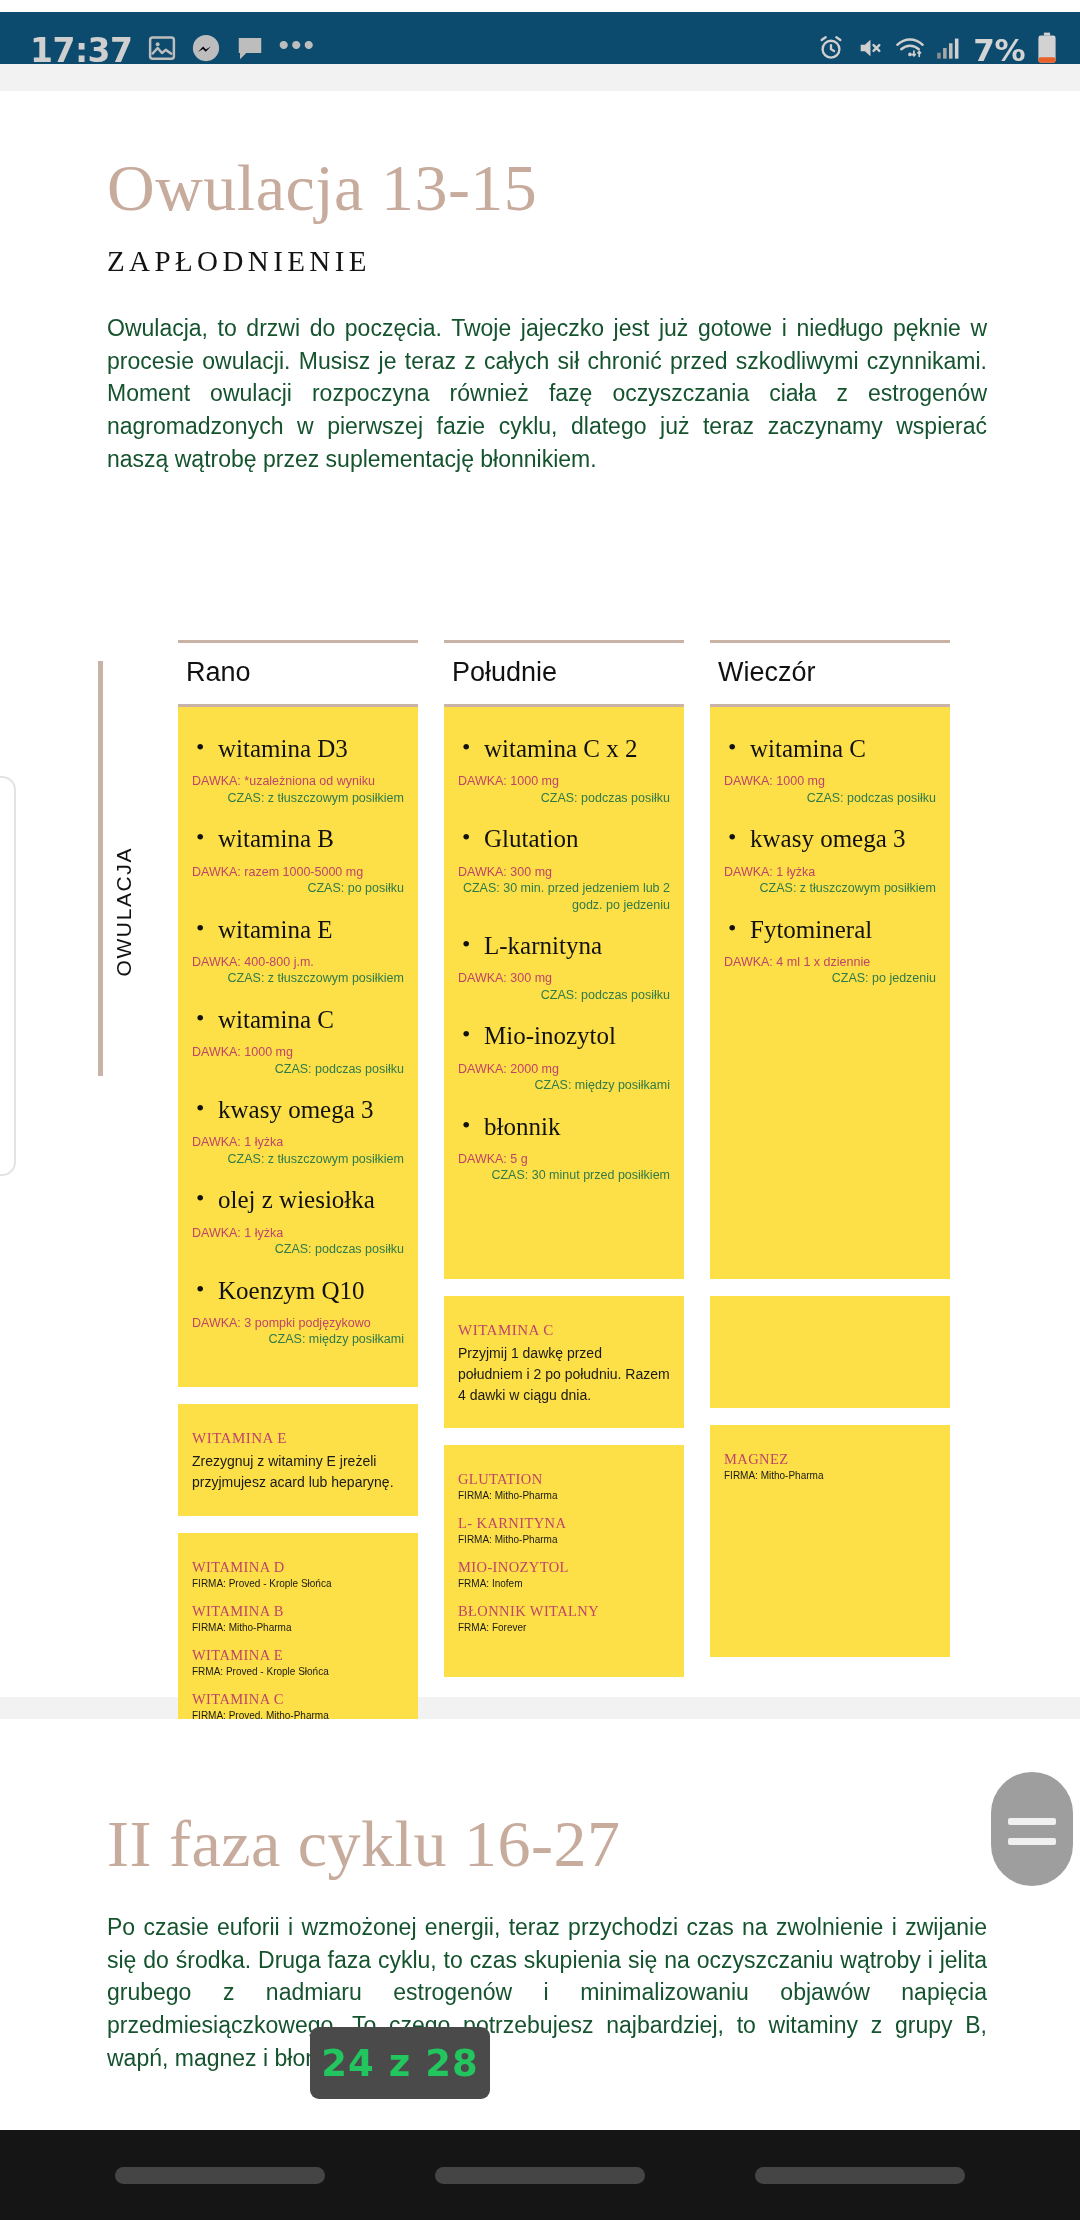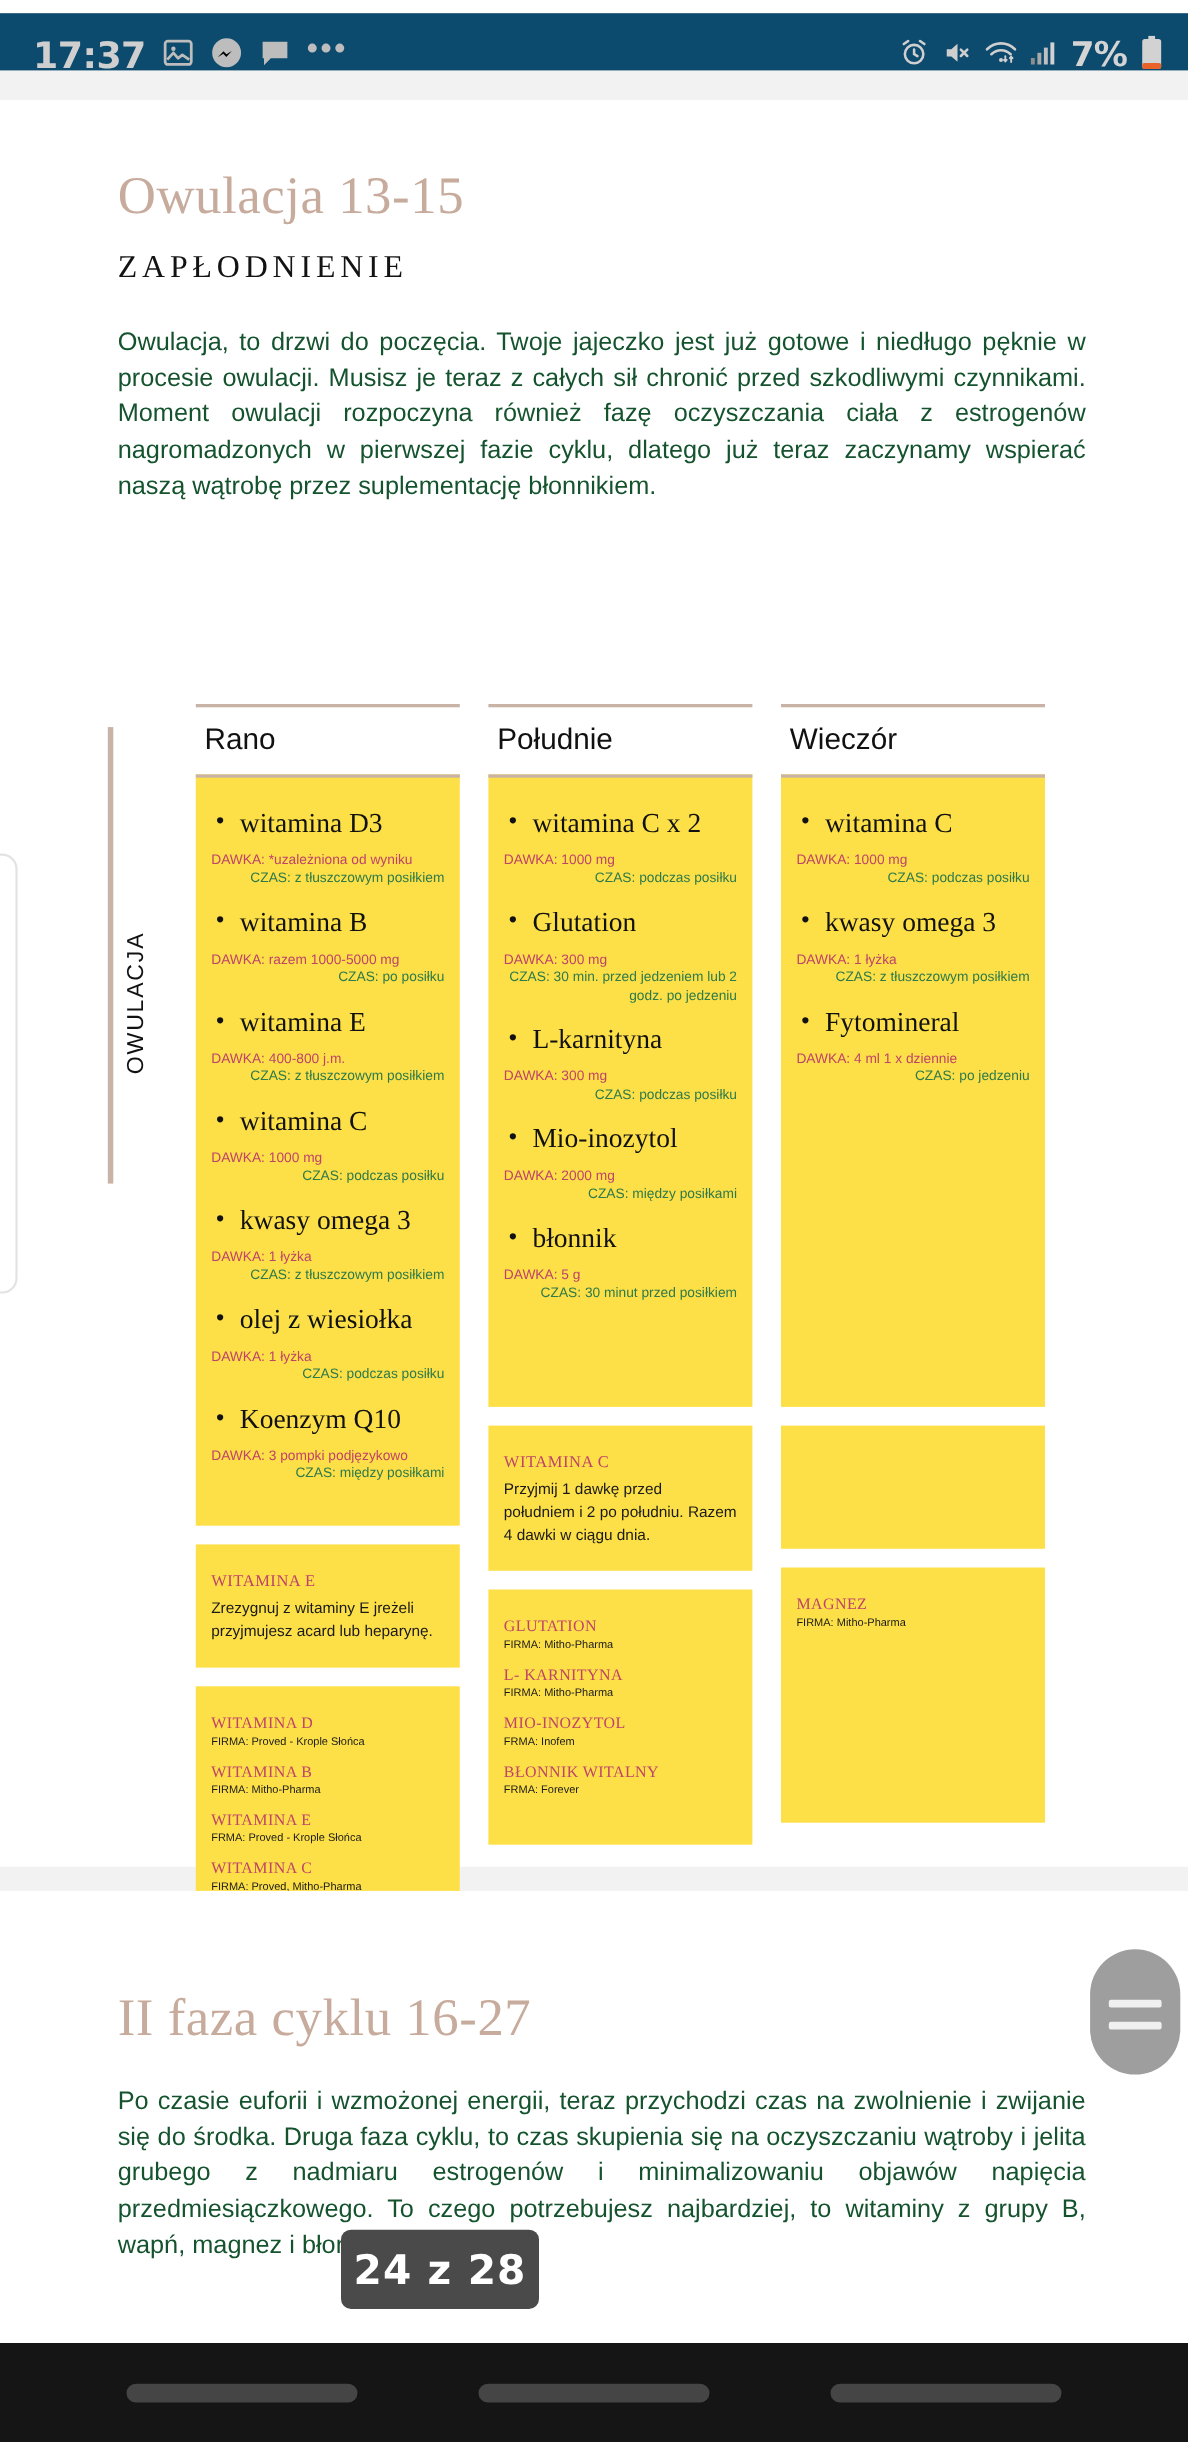--- a/index.html
+++ b/index.html
@@ -71,21 +71,21 @@
     left: 0;
     width: 1080px;
     background: #ffffff;
   }
   #page-a { top: 27px; height: 1606px; }
   #page-b { top: 1655px; height: 480px; }
 
   
   .phase-title {
     font-family: "Liberation Serif", serif;
-    font-size: 48px;
+    font-size: 66px;
     color: #c7ab9c;
     letter-spacing: 0.5px;
     line-height: 1;
   }
   .phase-sub {
     font-family: "Liberation Serif", serif;
     font-size: 29px;
     color: #131313;
     letter-spacing: 4.4px;
     font-weight: 400;
@@ -207,21 +207,21 @@
     position: absolute;
     left: 310px;
     top: 2027px;
     width: 180px;
     height: 72px;
     background: #4a4a4a;
     border-radius: 9px;
     display: flex;
     align-items: center;
     justify-content: center;
-    color: #ffffff;
+    color: #22c55e;
     font-size: 37px;
     font-weight: 700;
     letter-spacing: 1px;
     font-family: "DejaVu Sans", sans-serif;
     z-index: 40;
   }
   .scroll-thumb {
     position: absolute;
     right: 7px;
     top: 1772px;

